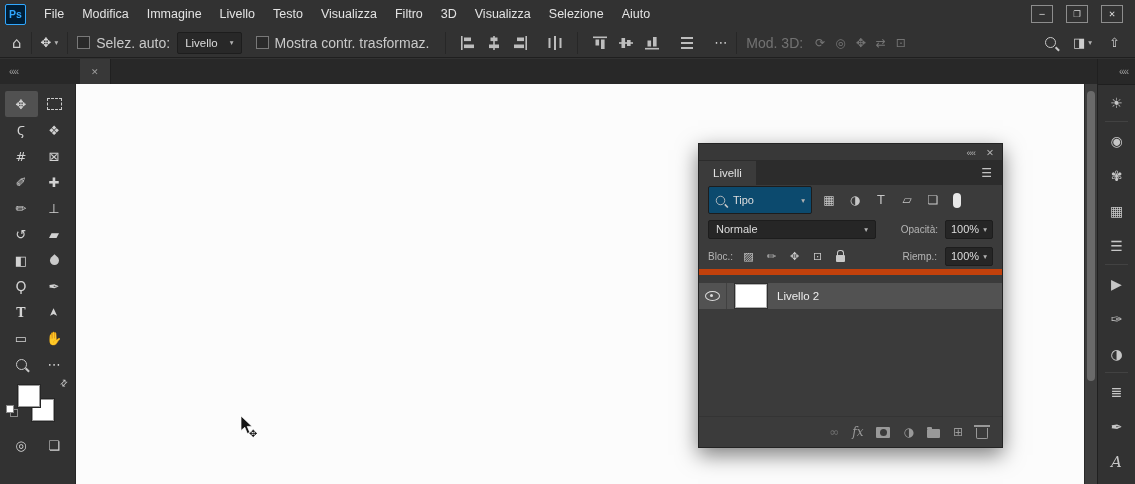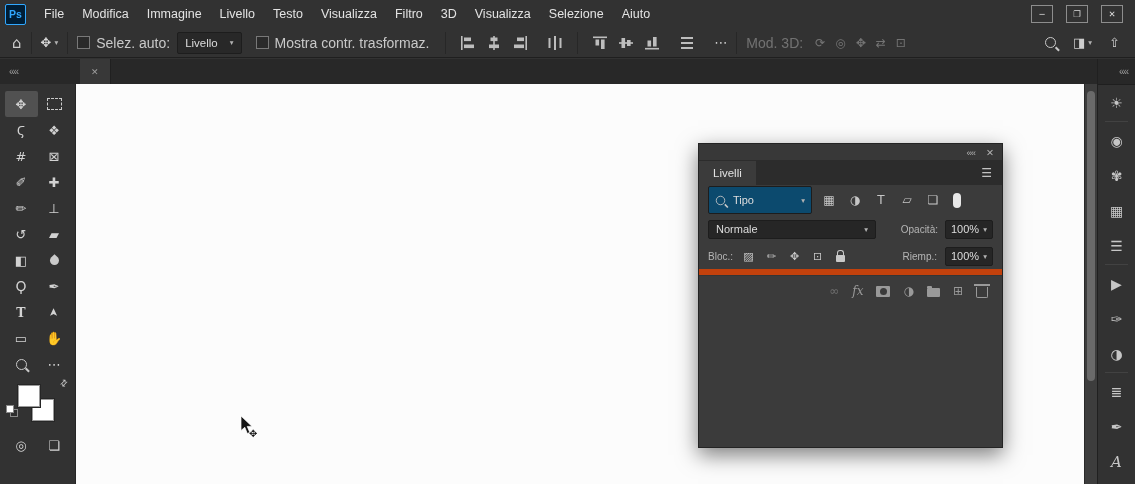--- a/index.html
+++ b/index.html
@@ -398,20 +398,29 @@
       <span class="lico" data-name="lock-artboard-icon">⊡</span>
       <span class="lico" data-name="lock-all-icon">
           <i class="lock-ico" data-name="padlock-icon"></i>
         </span>
       <span class="plbl mla" data-name="fill-label">Riemp.:</span>
       <span class="vbox" data-name="fill-input">
         <span data-name="fill-value">100%</span>
         <i class="caret" data-name="chevron-down-icon">▾</i>
       </span>
     </div>
+    <div class="lp-list" data-name="layers-list">
+      <div class="lrow" data-name="layer-row">
+        <span class="eyecell" data-name="visibility-toggle">
+            <i class="eye-ico" data-name="eye-icon"></i>
+          </span>
+        <span class="lthumb" data-name="layer-thumbnail"></span>
+        <span class="lname" data-name="layer-name">Livello 2</span>
+      </div>
+    </div>
     <div class="lp-foot" data-name="layers-panel-footer">
       <span class="fico2 dim2" data-name="link-layers-icon">∞</span>
       <span class="fico2 fx" data-name="layer-effects-icon">fx</span>
       <span class="fico2" data-name="add-layer-mask-icon">
           <i class="mask-ico" data-name="mask-icon"></i>
         </span>
       <span class="fico2" data-name="new-adjustment-layer-icon">◑</span>
       <span class="fico2" data-name="new-group-icon">
           <i class="folder-ico" data-name="folder-icon"></i>
         </span>

